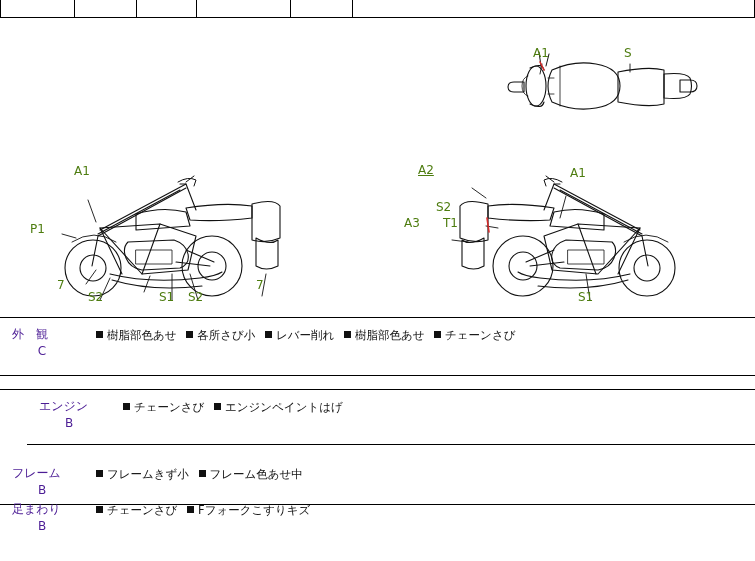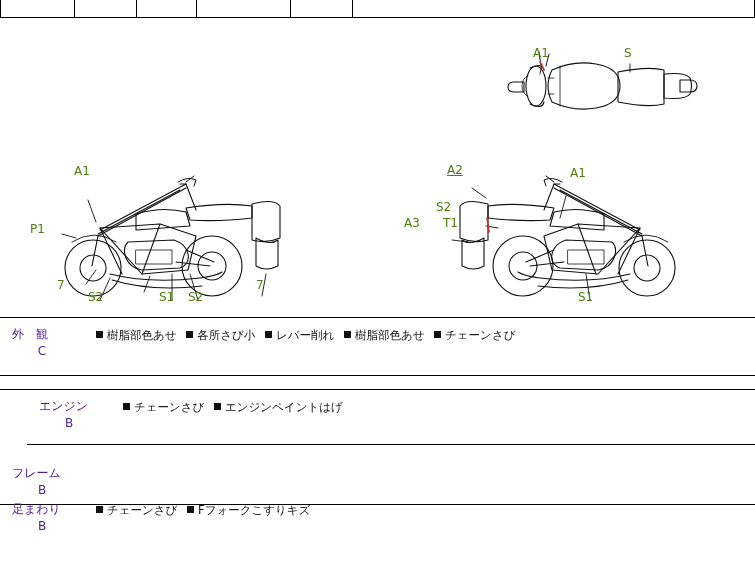--- a/index.html
+++ b/index.html
@@ -272,21 +272,21 @@
     <div class="mark-label" style="left:624px; top:28px;">S</div>
 
     <div class="mark-label" style="left:74px; top:146px;">A1</div>
     <div class="mark-label" style="left:30px; top:204px;">P1</div>
     <div class="mark-label" style="left:57px; top:260px;">7</div>
     <div class="mark-label" style="left:88px; top:272px;">S2</div>
     <div class="mark-label" style="left:159px; top:272px;">S1</div>
     <div class="mark-label" style="left:188px; top:272px;">S2</div>
     <div class="mark-label" style="left:256px; top:260px;">7</div>
 
-    <div class="mark-label" style="left:447px; top:145px;text-decoration:underline;">A2</div>
+    <div class="mark-label" style="left:418px; top:145px;text-decoration:underline;">A2</div>
     <div class="mark-label" style="left:570px; top:148px;">A1</div>
     <div class="mark-label" style="left:436px; top:182px;">S2</div>
     <div class="mark-label" style="left:404px; top:198px;">A3</div>
     <div class="mark-label" style="left:443px; top:198px;">T1</div>
     <div class="mark-label" style="left:578px; top:272px;">S1</div>
   </div>
 
   <div class="cond-table">
 
     <div class="cond-row" style="top:0px; height:58px;">
@@ -314,20 +314,24 @@
         <span class="chip"><span class="bullet"></span><span>チェーンさび</span></span>
         <span class="chip"><span class="bullet"></span><span>エンジンペイントはげ</span></span>
       </div>
     </div>
 
     <div class="cond-row" style="top:139px; height:48px;padding-left:13px;">
       <div class="cond-cat">
         <span class="cat-name">フレーム</span>
         <span class="cat-grade">B</span>
       </div>
+      <div class="cond-items">
+        <span class="chip"><span class="bullet"></span><span>フレームきず小</span></span>
+        <span class="chip"><span class="bullet"></span><span>フレーム色あせ中</span></span>
+      </div>
     </div>
 
     <div class="cond-row" style="top:175px; height:62px; border-bottom:0;">
       <div class="cond-cat">
         <span class="cat-name">足まわり</span>
         <span class="cat-grade">B</span>
       </div>
       <div class="cond-items">
         <span class="chip"><span class="bullet"></span><span>チェーンさび</span></span>
         <span class="chip"><span class="bullet"></span><span>Fフォークこすりキズ</span></span>

